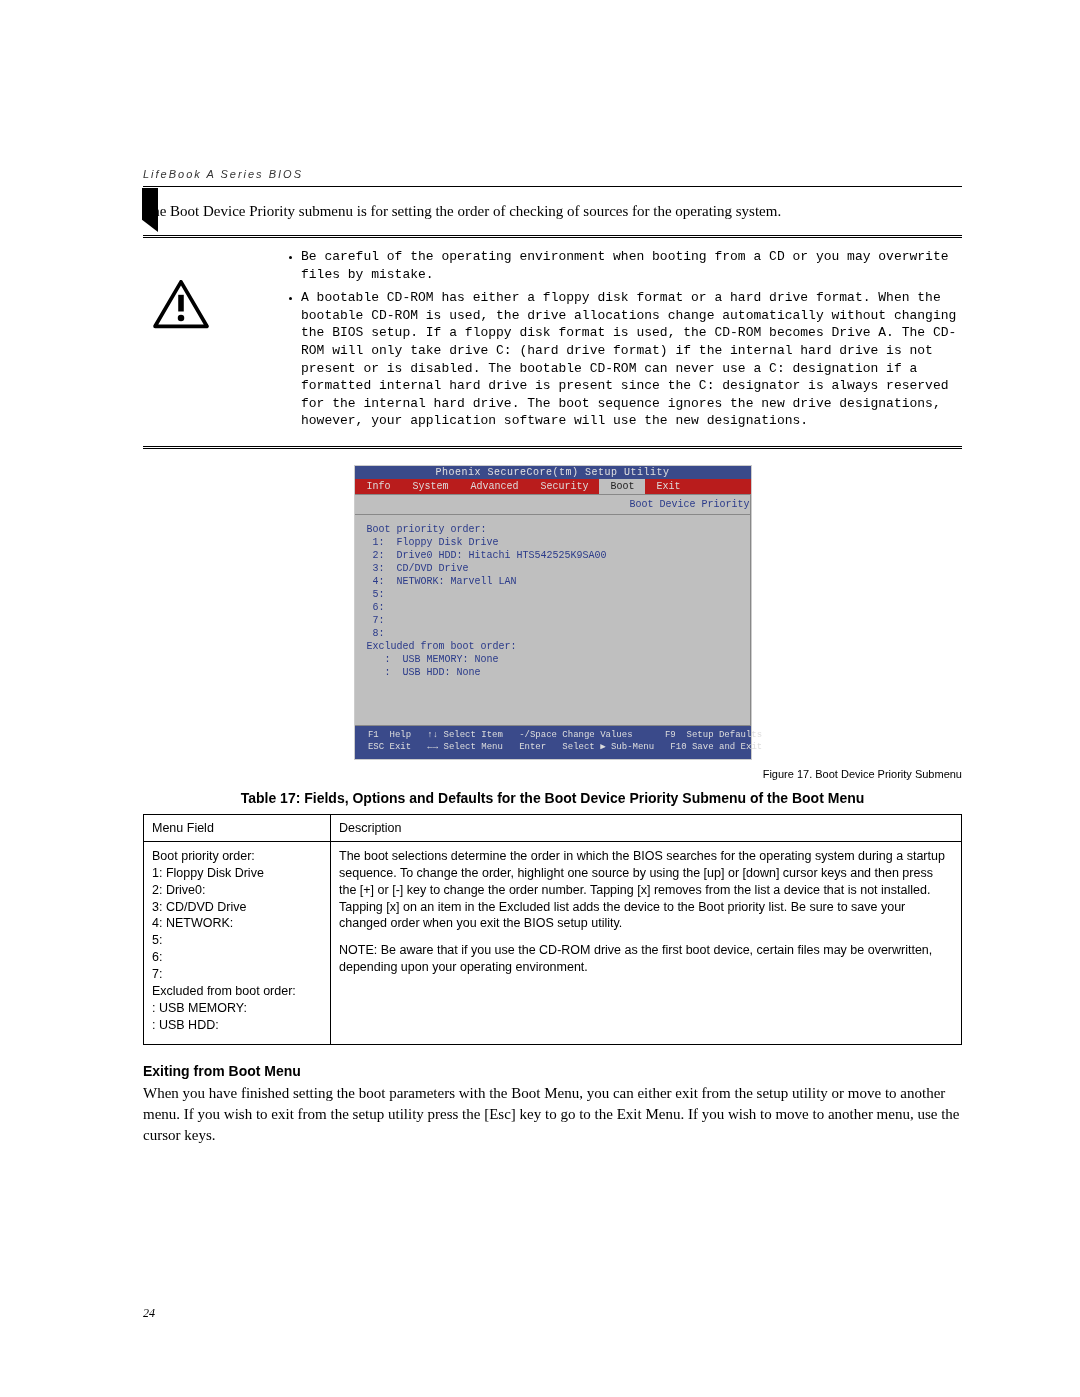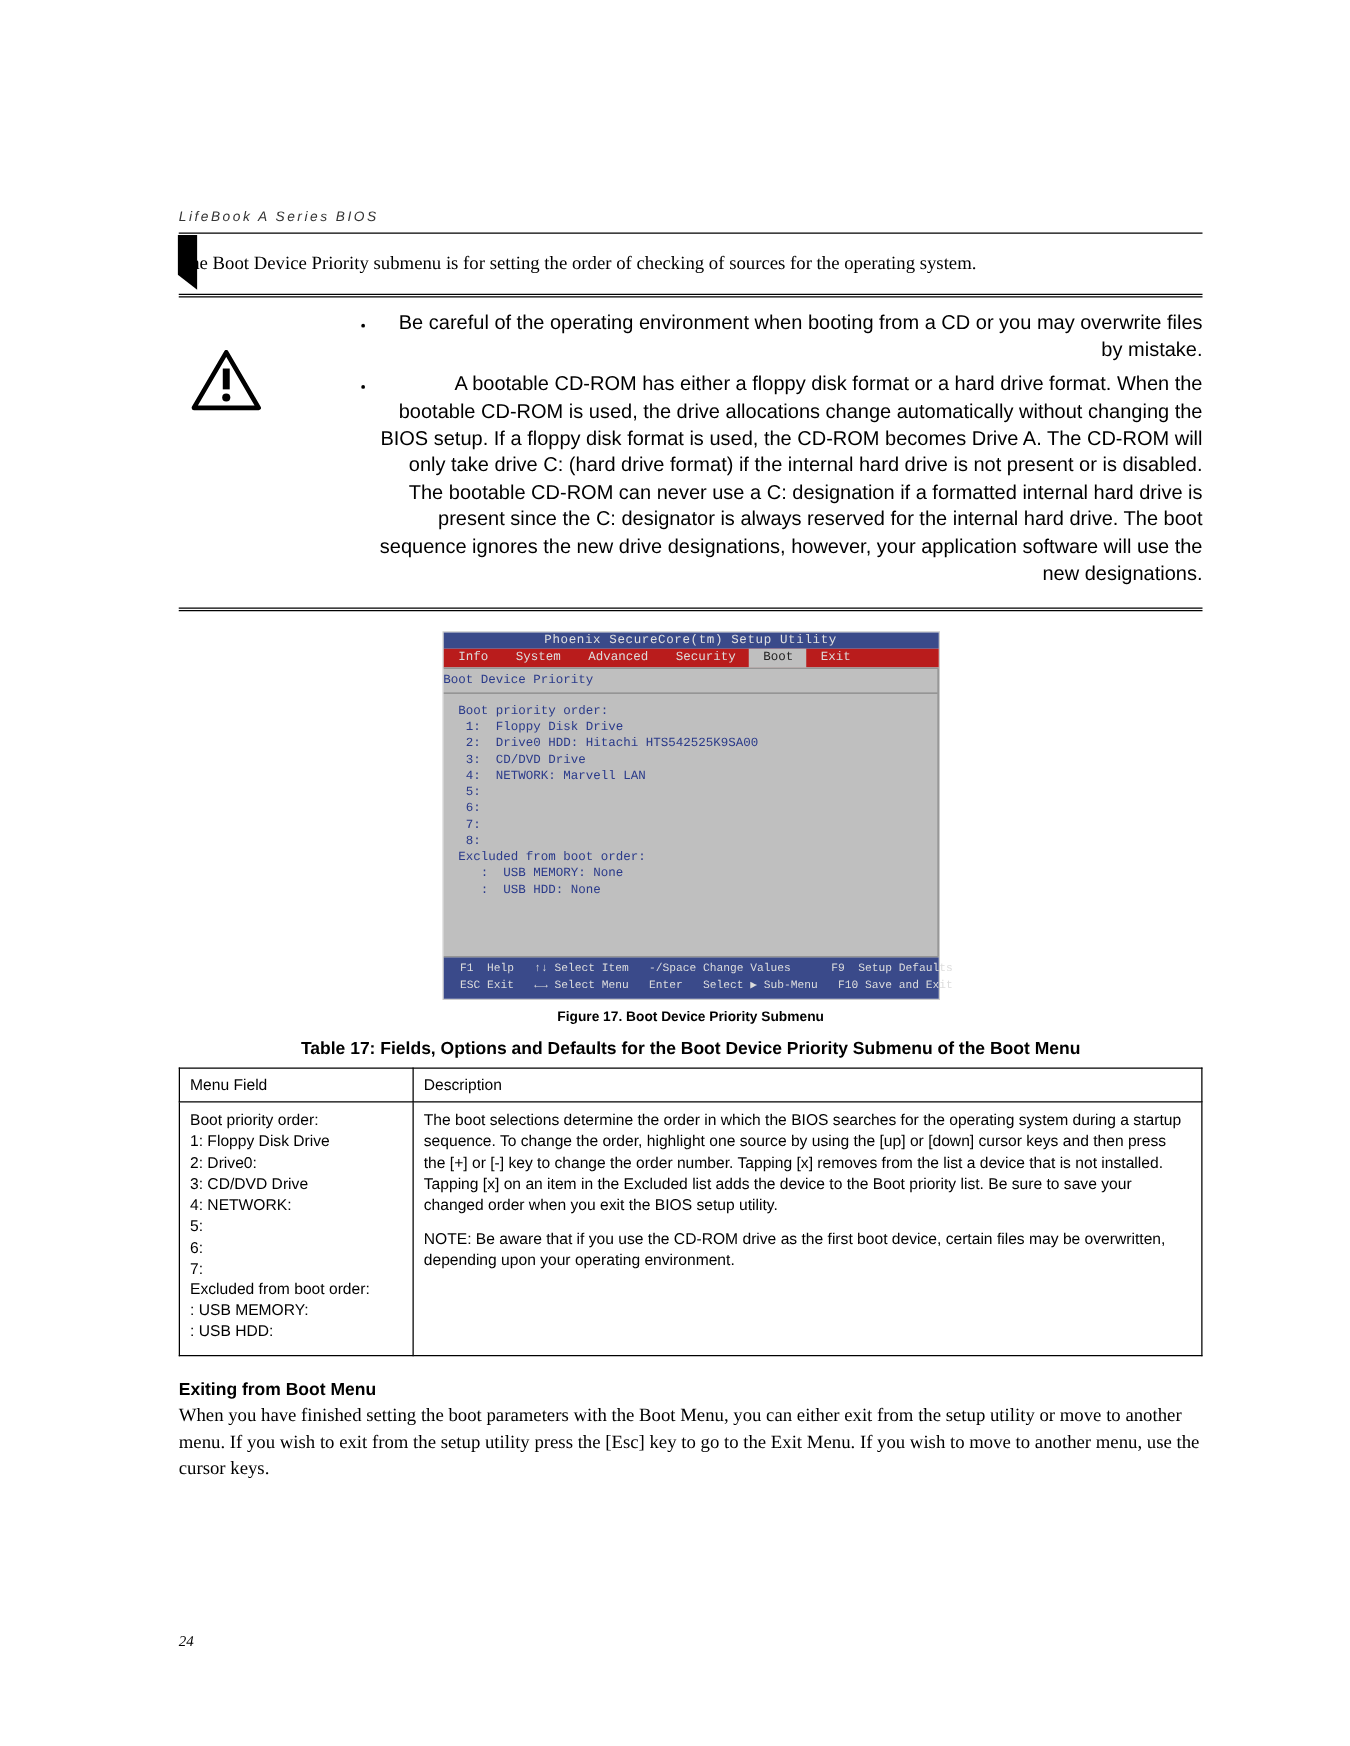--- a/index.html
+++ b/index.html
@@ -49,25 +49,24 @@
     font-size: 15px;
     line-height: 1.35;
     margin-bottom: 14px;
   }
   .double-rule-top { border:0; border-top: 1px solid #000; margin: 0; }
   .double-rule-bottom { border:0; border-top: 1px solid #000; margin: 1px 0 10px 0; }
   .warning-block {
     display: flex;
     align-items: flex-start;
     gap: 14px;
-    font-family: Liberation Sans, sans-serif;
-    font-size: 16px;
+    font-family: Liberation Mono, monospace;
+    font-size: 13px;
     line-height: 1.35;
     margin-left: 10px;
-    text-align: right;
   }
   .warning-icon {
     flex: 0 0 56px;
     margin-top: 32px;
   }
   .warning-icon svg { width: 56px; height: 50px; }
   .warning-text ul { margin: 0; padding-left: 78px; }
   .warning-text li { margin: 0 0 6px 0; }
   .warning-text li::marker { font-size: 10px; }
 
@@ -113,21 +112,21 @@
     border-right: 1px solid #888;
     display: flex;
     flex-direction: column;
   }
   .bios-right {
     width: 138px;
     display: flex;
     flex-direction: column;
   }
   .bios-sec-title {
-    text-align: left;
+    text-align: right;
     padding: 4px 0;
     border-bottom: 1px solid #888;
     color: #2a3a8a;
   }
   .bios-content {
     padding: 8px 8px 8px 12px;
     color: #2a3a8a;
     white-space: pre;
     font-size: 10px;
     line-height: 1.3;
@@ -142,22 +141,22 @@
     background: #3a4a8a;
     color: #ddd;
     font-size: 9px;
     padding: 3px 8px 5px 8px;
     line-height: 1.4;
     white-space: pre;
   }
   .figure-caption {
     font-family: Arial, Helvetica, sans-serif;
     font-size: 11px;
-    font-weight: bold;
-    text-align: center;
+    font-weight: normal;
+    text-align: right;
     margin: 4px 0 10px 0;
   }
   .table-title {
     font-family: Arial, Helvetica, sans-serif;
     font-size: 14px;
     font-weight: bold;
     text-align: center;
     margin: 8px 0 8px 0;
   }
   table.fields {

